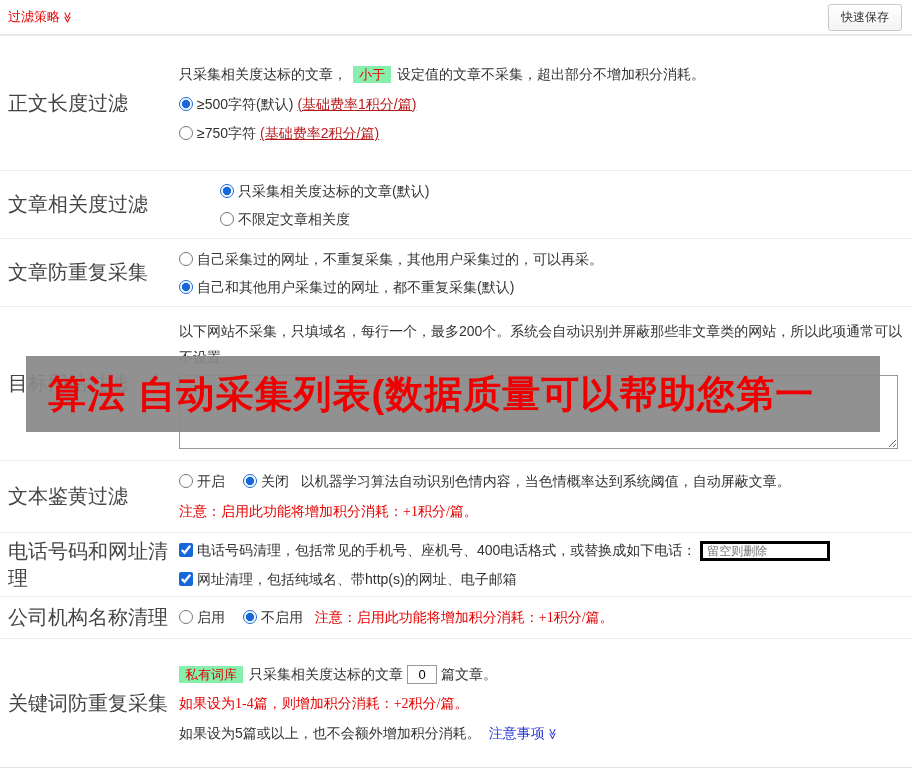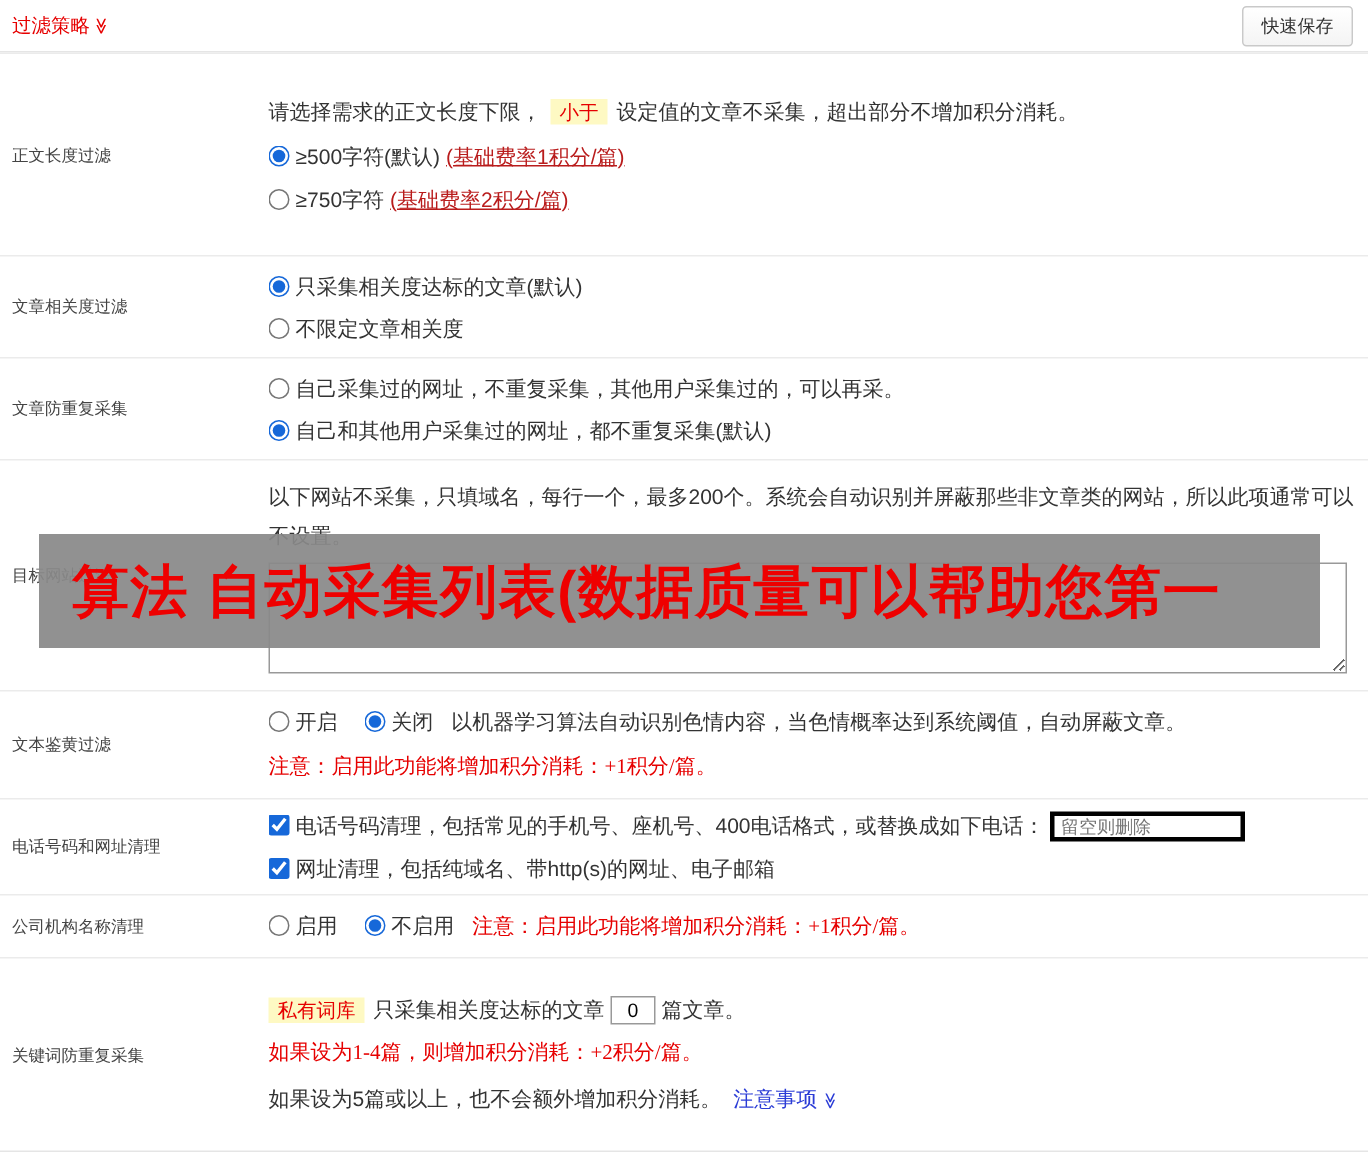--- a/index.html
+++ b/index.html
@@ -6,68 +6,68 @@
   body { background: #fff; font-family: "Liberation Sans", "DejaVu Sans", sans-serif; }
   .page { position: relative; width: 912px; height: 768px; background: #fff; overflow: hidden; border-bottom: 1px solid #e5e5e5; }
 
   .header { height: 35px; display: flex; align-items: center; justify-content: space-between; padding: 0 10px 0 8px; border-bottom: 1px solid #e5e5e5; }
   .header-title { color: #e60000; font-size: 13px; }
   .chev { display: inline-block; transform: rotate(90deg); font-size: 11px; margin-left: 2px; }
   .save-btn { border: 1px solid #c9c9c9; border-radius: 3px; background: linear-gradient(#ffffff, #f4f4f4); padding: 4px 12px; font-size: 12px; color: #333; cursor: pointer; font-family: inherit; }
 
   .row { display: flex; border-top: 1px solid #ebebeb; }
   .row:first-of-type { border-top: none; }
-  .row-label { width: 175px; padding-left: 8px; display: flex; align-items: center; font-size: 11px; color: #444; flex-shrink: 0; }
+  .row-label { width: 175px; padding-left: 8px; display: flex; align-items: center; font-size: 20px; color: #444; flex-shrink: 0; }
   .row-content { flex: 1; padding: 8px 8px 8px 4px; font-size: 14px; color: #333; display: flex; flex-direction: column; justify-content: center; }
   .line { line-height: 20px; }
 
   input[type=radio], input[type=checkbox] { accent-color: #1668d9; width: 14px; height: 14px; vertical-align: -2px; margin: 0 4px 0 0; }
   .opt + .opt { margin-left: 14px; }
   label { cursor: pointer; }
 
-  .tag { background: #fef9c3; color: #e60000; padding: 1px 6px; margin: 0 6px; font-size: 13px; }
+  .tag { background: #86efac; color: #e60000; padding: 1px 6px; margin: 0 6px; font-size: 13px; }
   .tag-first { margin-left: 0; }
   .red { color: #e60000; font-family: Liberation Serif, serif; }
   .rate { color: #b91c1c; text-decoration: underline; margin-left: 4px; }
   .inline-desc { margin-left: 8px; }
 
   .g9 > .line + .line { margin-top: 9px; }
   .g8 > .line + .line { margin-top: 8px; }
   .g11 > .line + .line { margin-top: 11px; }
 
   .site-textarea { width: 719px; height: 74px; border: 1px solid #999; margin-top: 5px; resize: both; font-family: inherit; }
 
   .text-input { width: 130px; height: 20px; border: 3px solid #000000; font-size: 12px; padding: 1px 4px; margin-left: 4px; font-family: inherit; }
   .num-input { width: 30px; height: 19px; border: 1px solid #999; font-size: 13px; text-align: center; margin: 0 4px; font-family: inherit; }
 
   .link { color: #2b3cd6; text-decoration: none; margin-left: 8px; cursor: pointer; }
 
   .overlay { position: absolute; left: 26px; top: 356px; width: 854px; height: 76px; background: rgba(137,137,137,0.93); color: #ee0000; font-size: 38px; font-weight: bold; display: flex; align-items: center; padding-left: 22px; white-space: nowrap; overflow: hidden; z-index: 10; letter-spacing: 1px; }
 
   
-  .r1 { height: 135px; } .r2 { height: 68px; } .r3 { height: 68px; } .r4 { height: 154px; }
+  .r1 { height: 135px; } .r2 { height: 68px; gap: 41px; } .r3 { height: 68px; } .r4 { height: 154px; }
   .r5 { height: 72px; } .r6 { height: 64px; } .r7 { height: 42px; } .r8 { height: 130px; }
 </style>
 </head>
 <body>
 
 <div class="page">
 
   <div class="header">
     <div class="header-title">
       <span>过滤策略</span><span class="chev">≫</span>
     </div>
     <button class="save-btn">快速保存</button>
   </div>
 
   <div class="row r1">
     <div class="row-label">正文长度过滤</div>
     <div class="row-content g9">
       <div class="line">
-        <span>请选择需求的正文长度下限，</span><span class="tag">小于</span><span>设定值的文章不采集，超出部分不增加积分消耗。</span>
+        <span>只采集相关度达标的文章，</span><span class="tag">小于</span><span>设定值的文章不采集，超出部分不增加积分消耗。</span>
       </div>
       <div class="line">
         <label><input type="radio" name="bodylen" checked="" style=""><span>≥500字符(默认)</span></label><span class="rate">(基础费率1积分/篇)</span>
       </div>
       <div class="line">
         <label><input type="radio" name="bodylen" style=""><span>≥750字符</span></label><span class="rate">(基础费率2积分/篇)</span>
       </div>
     </div>
   </div>
 

